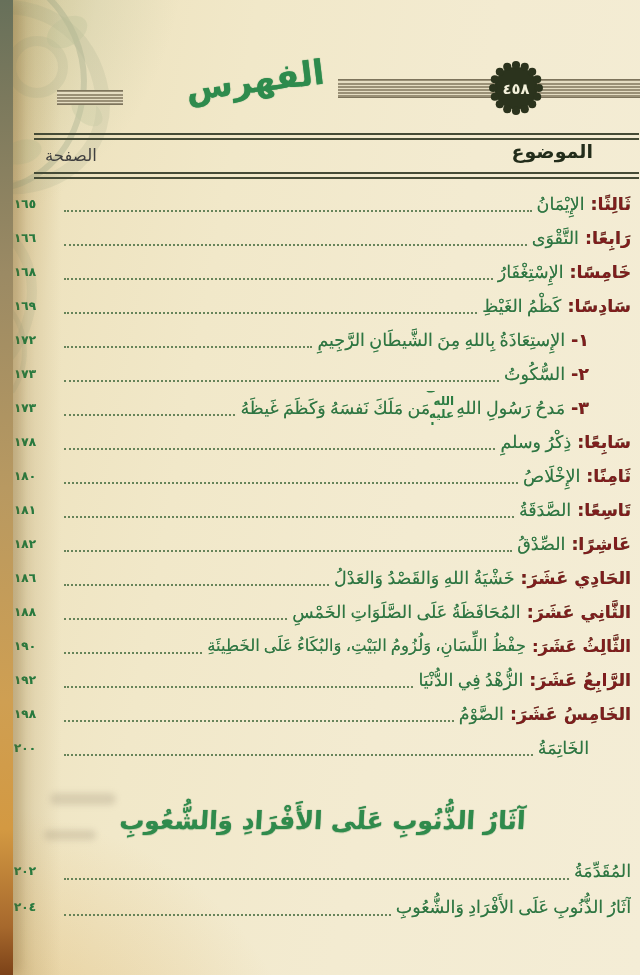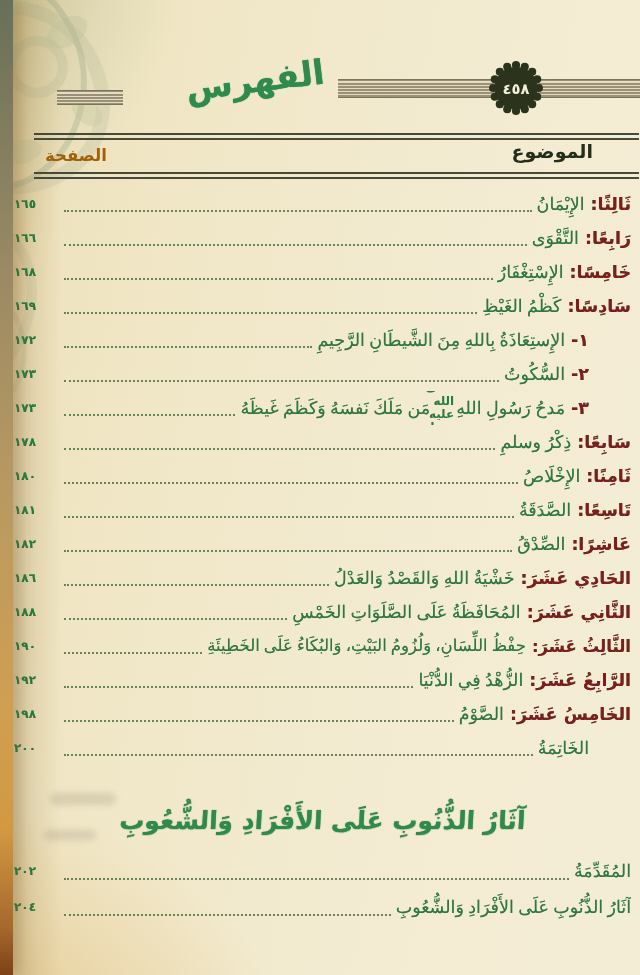--- a/index.html
+++ b/index.html
@@ -27,21 +27,21 @@
   .cal-title{position:absolute;left:183px;top:60px;width:144px;text-align:center;z-index:2;
     font-size:34px;font-weight:bold;color:#2e8b4d;transform:rotate(-7deg);
     text-shadow:0 0 1px rgba(40,130,70,.85);}
   .badge{position:absolute;left:487px;top:59px;width:58px;height:58px;z-index:4;}
   
   .rule{position:absolute;left:34px;right:1px;height:3px;z-index:2;
     border-top:2px solid #454b36;border-bottom:2px solid #454b36;}
   .rule-top{top:133px;}
   .rule-bottom{top:172px;}
   .th-topic{position:absolute;right:47px;top:140px;font-size:19px;font-weight:bold;color:#232d1b;z-index:2;}
-  .th-page{position:absolute;left:45px;top:146px;font-size:16.5px;font-weight:bold;color:#a16207;z-index:2;}
+  .th-page{position:absolute;left:45px;top:146px;font-size:16.5px;font-weight:normal;color:#404040;z-index:2;}
   
   .toc{position:absolute;top:187px;left:14px;right:9px;direction:rtl;z-index:2;}
   .row{display:flex;align-items:center;height:34px;font-size:17.5px;overflow:hidden;}
   .row.sub{padding-right:42px;}
   .row.indent{padding-right:42px;}
   .row.long{font-size:16.5px;}
   .row.tail{height:36px;}
   .lbl{font-weight:bold;color:#7f1d1d;margin-left:6px;white-space:nowrap;
     text-shadow:0 0 .5px rgba(30,97,50,.7);}
   .txt{color:#2e7642;white-space:nowrap;text-shadow:0 0 .4px rgba(46,118,66,.6);font-family:Liberation Serif, serif;}

